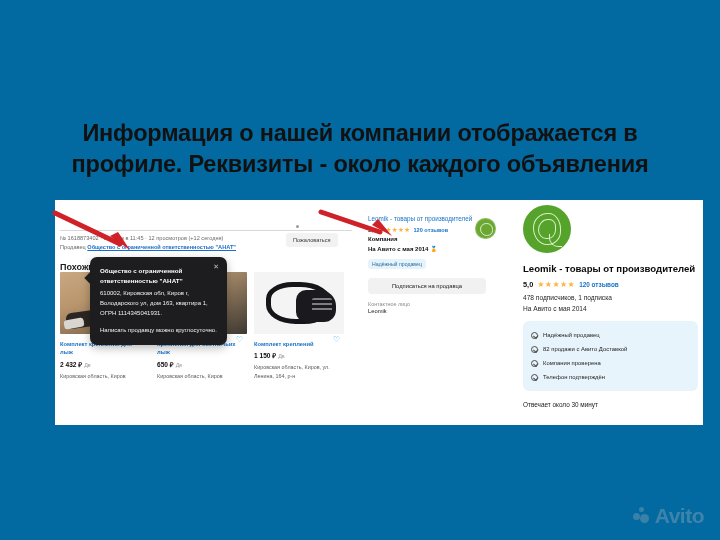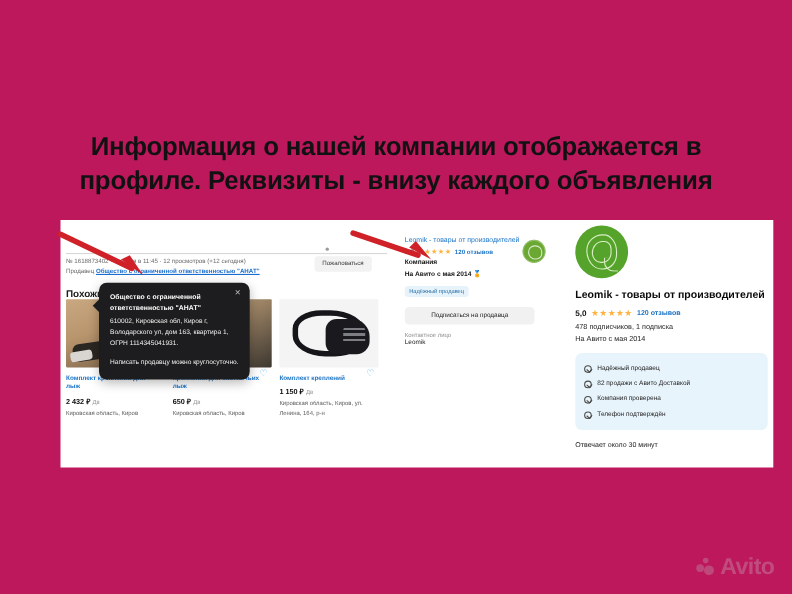--- a/index.html
+++ b/index.html
@@ -9,21 +9,21 @@
     height: 540px;
     overflow: hidden;
     background: #ffffff;
     font-family: "Liberation Sans", sans-serif;
   }
 
   #page {
     position: relative;
     width: 720px;
     height: 540px;
-    background: #be185d;
+    background: #0369a1;
   }
 
   
   .headline {
     position: absolute;
     left: 46px;
     top: 118px;
     width: 628px;
     text-align: center;
     font-size: 23.5px;
@@ -487,21 +487,21 @@
     line-height: 1;
   }
 </style>
 </head>
 <body>
 
 <div id="page">
 
   <div class="headline">
     <div>Информация о нашей компании отображается в</div>
-    <div>профиле. Реквизиты - внизу каждого объявления</div>
+    <div>профиле. Реквизиты - около каждого объявления</div>
   </div>
 
   <div class="shot">
 
     <div class="listing-divider"></div>
     <div class="listing-dot"></div>
 
     <div class="listing-meta">№ 1618873402 · сегодня в 11:45 · 12 просмотров (+12 сегодня)</div>
 
     <div class="listing-seller">

